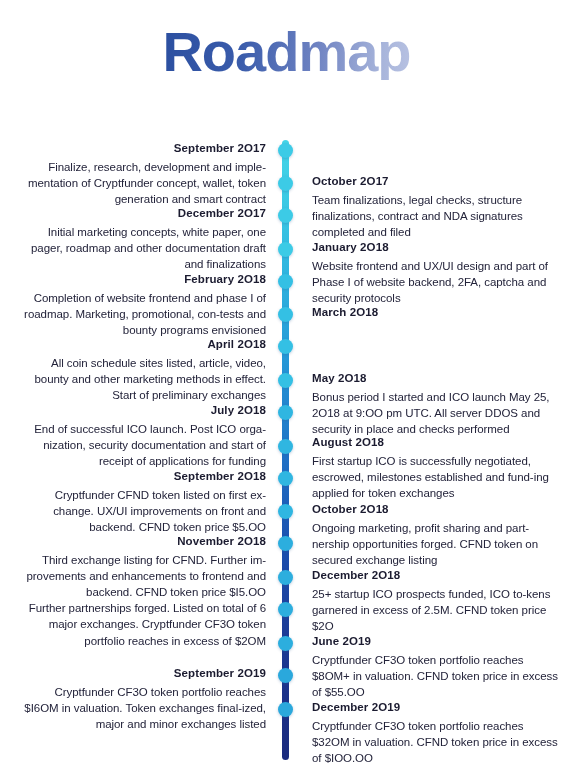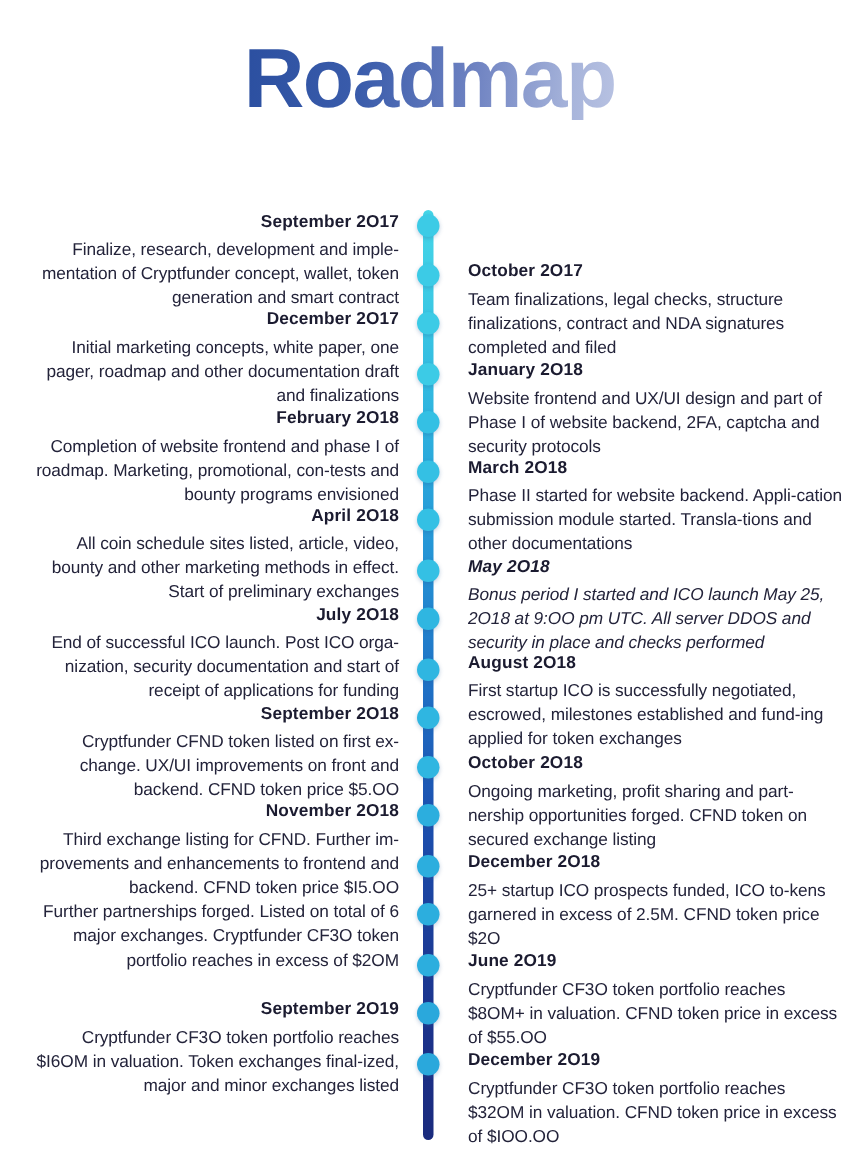--- a/index.html
+++ b/index.html
@@ -189,23 +189,22 @@
       <div class="entry" style="top: 174px;">
         <div class="entry-date">October 2O17</div>
         <div class="entry-body">Team finalizations, legal checks, structure finalizations, contract and NDA signatures completed and filed</div>
       </div>
       <div class="entry" style="top: 240px;">
         <div class="entry-date">January 2O18</div>
         <div class="entry-body">Website frontend and UX/UI design and part of Phase I of website backend, 2FA, captcha and security protocols</div>
       </div>
       <div class="entry" style="top: 305px;">
         <div class="entry-date">March 2O18</div>
-        <div class="entry-body">Phase II started for website backend. Appli-cation submission module started. Transla-tions and other documentations</div>
-      </div>
-      <div class="entry" style="top: 371px; font-style: italic;">
+      </div>
+      <div class="entry" style="top: 371px;">
         <div class="entry-date">May 2O18</div>
         <div class="entry-body">Bonus period I started and ICO launch May 25, 2O18 at 9:OO pm UTC. All server DDOS and security in place and checks performed</div>
       </div>
       <div class="entry" style="top: 435px;">
         <div class="entry-date">August 2O18</div>
         <div class="entry-body">First startup ICO is successfully negotiated, escrowed, milestones established and fund-ing applied for token exchanges</div>
       </div>
       <div class="entry" style="top: 502px;">
         <div class="entry-date">October 2O18</div>
         <div class="entry-body">Ongoing marketing, profit sharing and part-nership opportunities forged. CFND token on secured exchange listing</div>

